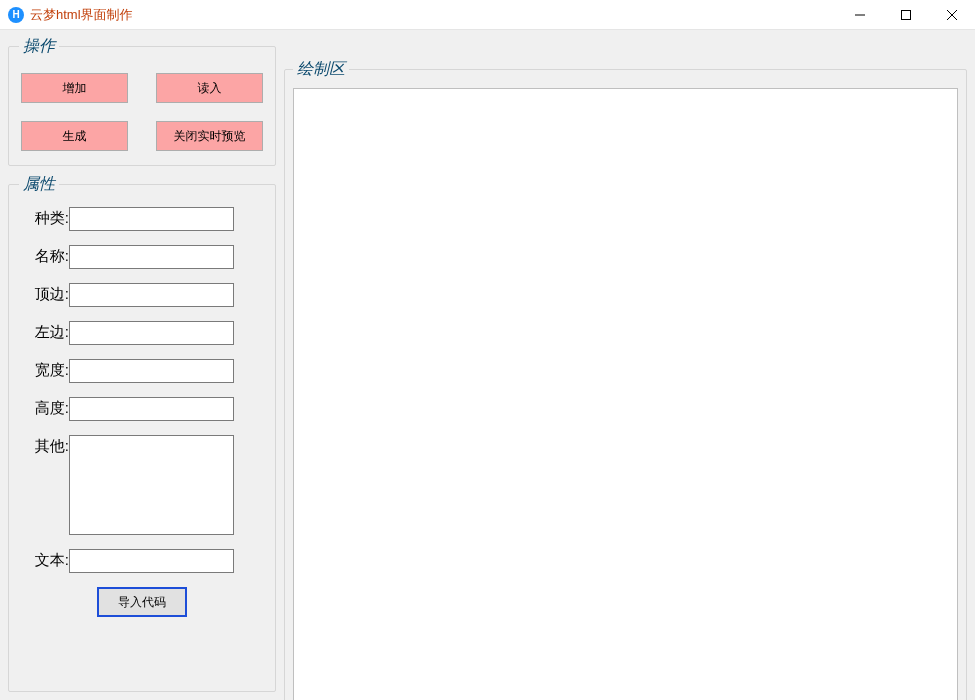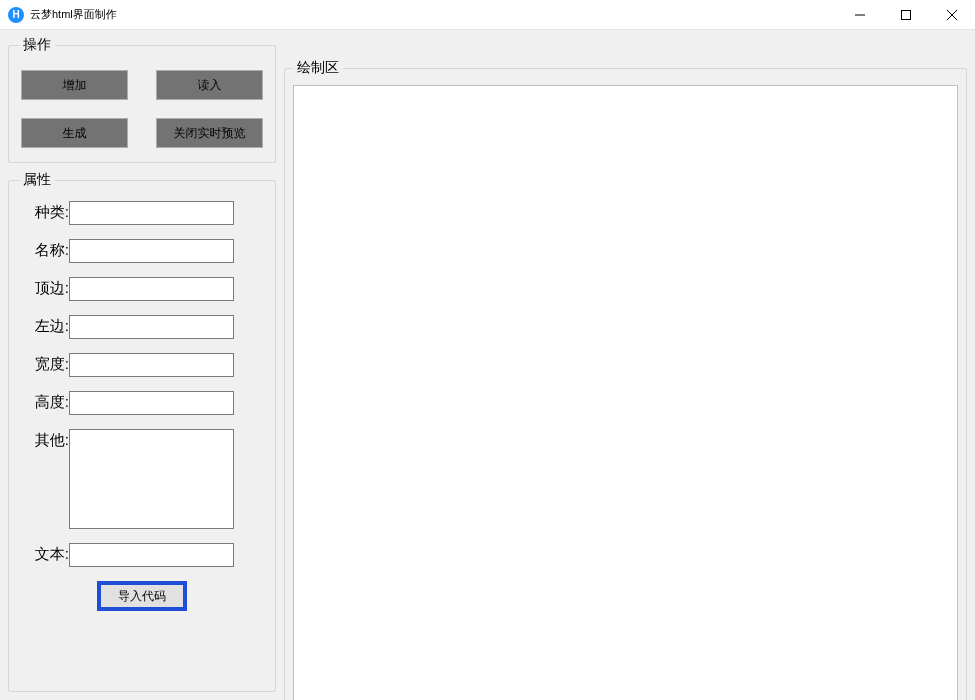--- a/index.html
+++ b/index.html
@@ -30,22 +30,22 @@
       background: #1e90ff;
       color: #fff;
       font-size: 10px;
       font-weight: bold;
       display: flex;
       align-items: center;
       justify-content: center;
       margin-right: 6px;
     }
     .title-text {
-      font-size: 11px;
-      color: #000000;
+      font-size: 13px;
+      color: #c2410c;
     }
     .win-controls {
       position: absolute;
       right: 0;
       top: 0;
       height: 30px;
       display: flex;
     }
     .win-btn {
       width: 46px;
@@ -77,33 +77,34 @@
       gap: 8px;
     }
     fieldset {
       border: 1px solid #d6d6d6;
       border-radius: 2px;
       margin: 0;
       padding: 12px 10px 10px 10px;
       background: #f0f0f0;
     }
     legend {
-      font-size: 14px;
-      color: #000000;
+      font-size: 16px;
+      color: #0c4a6e;
       padding: 0 4px;
+      font-style: italic;
     }
     .ops-grid {
       display: grid;
       grid-template-columns: 1fr 1fr;
       gap: 18px 28px;
       padding: 4px 2px 4px 2px;
     }
     .btn {
       height: 30px;
-      background: #737373;
+      background: #fca5a5;
       border: 1px solid #adadad;
       font-size: 12px;
       cursor: pointer;
       padding: 0 6px;
     }
     .props {
       flex: 1;
     }
     .prop-row {
       display: flex;
@@ -138,21 +139,21 @@
     }
     .import-row {
       display: flex;
       justify-content: center;
       margin-top: 6px;
     }
     .import-btn {
       width: 90px;
       height: 30px;
       background: #e1e1e1;
-      border: 4px solid #1d4ed8;
+      border: 2px solid #1d4ed8;
       font-size: 12px;
       cursor: pointer;
     }
     .right-col {
       flex: 1;
     }
     .draw-fieldset {
       height: 100%;
       padding: 8px;
       margin-top: 23px;

